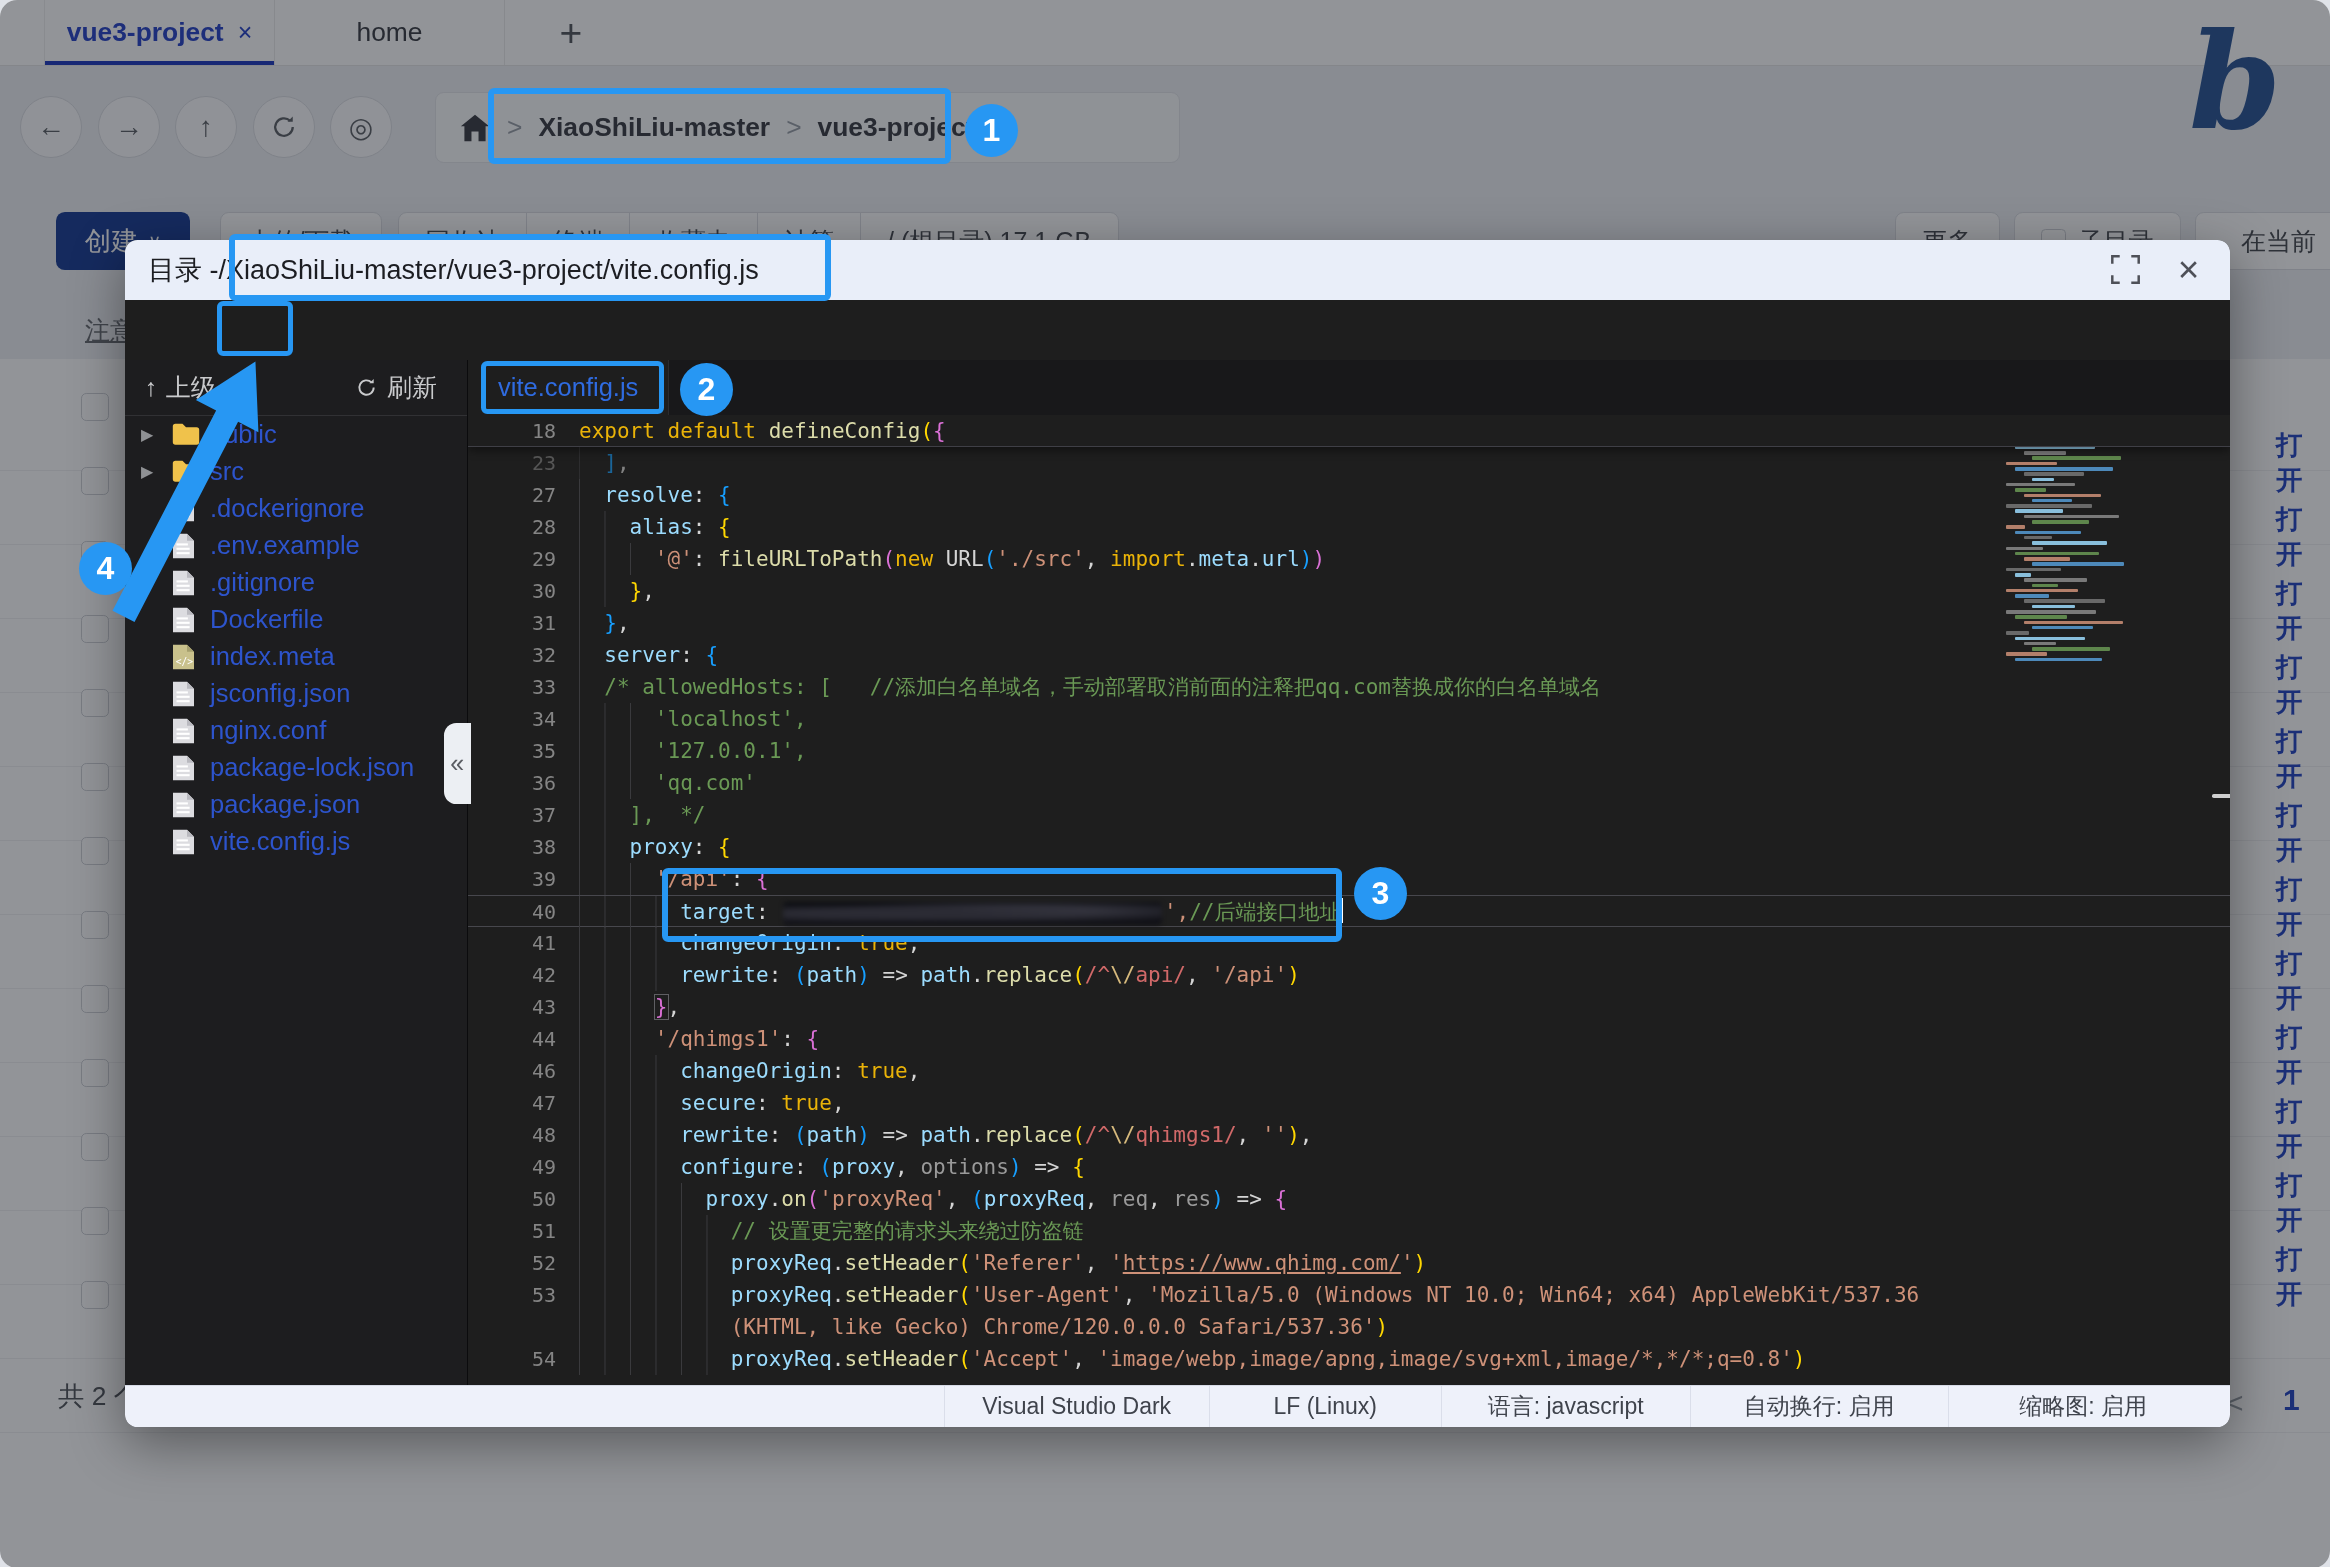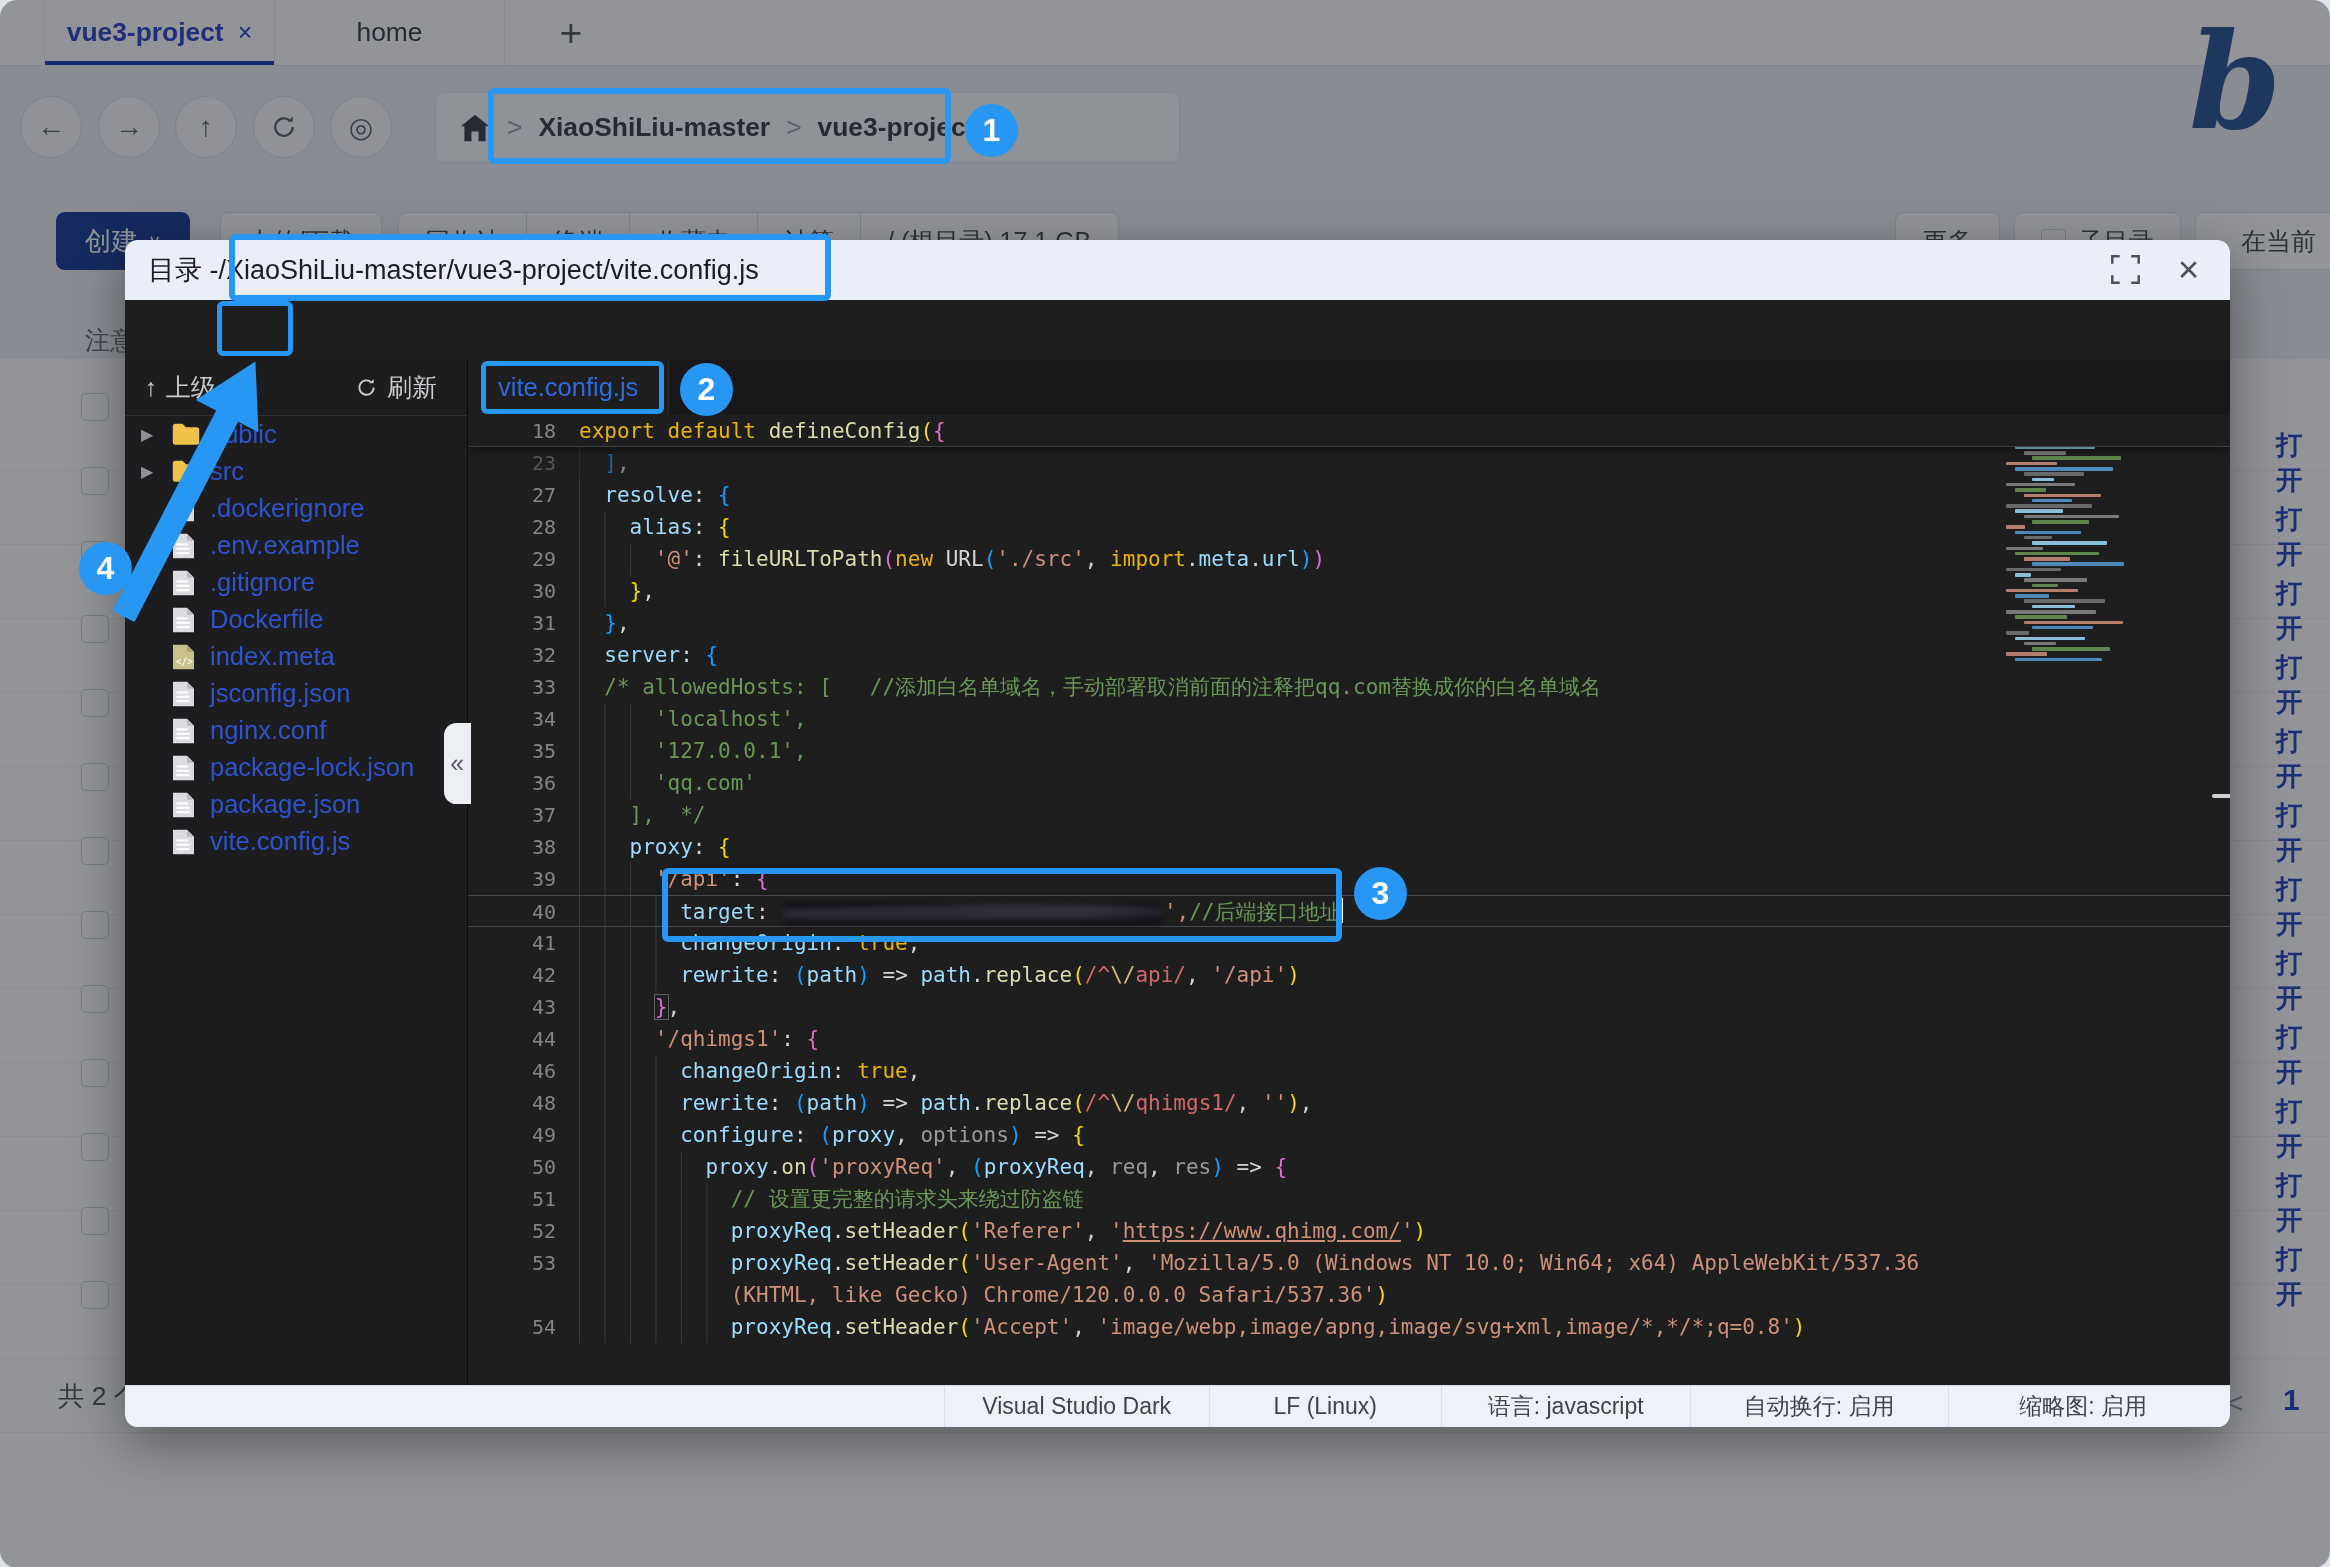--- a/index.html
+++ b/index.html
@@ -22,21 +22,21 @@
   .tbrow{position:absolute;left:220px;top:212px;height:58px;display:flex;z-index:10;}
   .tbtn{height:58px;background:#fff;border:1.8px solid #dcdee3;font-size:25px;color:#4a4d52;display:flex;align-items:center;justify-content:center;padding:0 26.4px;box-sizing:border-box;}
   .tbtn.single{border-radius:8.8px;margin-right:16px;}
   .tgroup{display:flex;}
   .tgroup .tbtn{margin-left:-1.8px;}
   .tgroup .tbtn:first-child{border-radius:8.8px 0 0 8.8px;margin-left:0;}
   .tgroup .tbtn:last-child{border-radius:0 8.8px 8.8px 0;}
   .tbrow-right{position:absolute;right:-32px;top:212px;height:58px;display:flex;gap:14px;z-index:10;}
   .tbrow-right .tbtn{border-radius:8.8px;}
   .cbx{display:inline-block;width:23px;height:23px;border:1.8px solid #cfd2d8;border-radius:4.4px;background:#fff;margin-right:12.3px;}
-  .notice{position:absolute;left:85px;top:324px;font-size:25px;color:#6b6e73;z-index:10;}
+  .notice{position:absolute;left:85px;top:314px;font-size:25px;color:#6b6e73;z-index:10;text-decoration:underline;}
   .listcard{position:absolute;left:0;top:359px;right:0;height:1097px;background:#fff;z-index:5;}
   .lrow{position:absolute;left:0;right:0;height:74px;border-bottom:0.9px solid #f0f1f3;}
   .rowcb{position:absolute;width:26.4px;height:26.4px;border:1.8px solid #cfd2d8;border-radius:5.3px;background:#fff;left:81px;z-index:10;}
   .openlink{position:absolute;left:2276px;font-size:26.4px;font-weight:700;color:#2748c4;z-index:10;letter-spacing:3.5px;}
   .totaltxt{position:absolute;left:58px;top:1379px;font-size:26.4px;color:#55585e;z-index:10;}
   .pagerprev{position:absolute;left:2226px;top:1386px;font-size:30px;color:#9aa0a8;z-index:10;}
   .pagercur{position:absolute;left:2283px;top:1383px;font-size:30px;font-weight:700;color:#2748c4;z-index:10;}
   .footer{position:absolute;left:0;top:1455px;right:0;height:113px;background:#fff;z-index:8;}
   .dim{position:absolute;inset:0;background:rgba(13,17,26,0.45);z-index:40;}
 
@@ -434,20 +434,21 @@
             <div class="cl"><span class="gut">36</span><span class="lb"><span class="ind" style="width: 6ch;"></span><span class="tk-com">'qq.com'</span></span></div>
             <div class="cl"><span class="gut">37</span><span class="lb"><span class="ind" style="width: 4ch;"></span><span class="tk-com">],  */</span></span></div>
             <div class="cl"><span class="gut">38</span><span class="lb"><span class="ind" style="width: 4ch;"></span><span class="tk-prop">proxy</span><span class="tk-pln">: </span><span class="tk-b1">{</span></span></div>
             <div class="cl"><span class="gut">39</span><span class="lb"><span class="ind" style="width: 6ch;"></span><span class="tk-str">'/api'</span><span class="tk-pln">: </span><span class="tk-b2">{</span></span></div>
             <div class="cl cur"><span class="gut">40</span><span class="lb"><span class="ind" style="width: 8ch;"></span><span class="tk-prop">target</span><span class="tk-pln">: </span><span class="tk-redact"></span><span class="tk-str">',</span><span class="tk-com">//后端接口地址</span><span class="tk-caret"></span></span></div>
             <div class="cl"><span class="gut">41</span><span class="lb"><span class="ind" style="width: 8ch;"></span><span class="tk-prop">changeOrigin</span><span class="tk-pln">: </span><span class="tk-kw">true</span><span class="tk-pln">,</span></span></div>
             <div class="cl"><span class="gut">42</span><span class="lb"><span class="ind" style="width: 8ch;"></span><span class="tk-prop">rewrite</span><span class="tk-pln">: </span><span class="tk-b3">(</span><span class="tk-prop">path</span><span class="tk-b3">)</span><span class="tk-pln"> =&gt; </span><span class="tk-prop">path</span><span class="tk-pln">.</span><span class="tk-fn">replace</span><span class="tk-b1">(</span><span class="tk-rgx">/^</span><span class="tk-rgxe">\/</span><span class="tk-rgx">api/</span><span class="tk-pln">, </span><span class="tk-str">'/api'</span><span class="tk-b1">)</span></span></div>
             <div class="cl"><span class="gut">43</span><span class="lb"><span class="ind" style="width: 6ch;"></span><span class="tk-b2p">}</span><span class="tk-pln">,</span></span></div>
             <div class="cl"><span class="gut">44</span><span class="lb"><span class="ind" style="width: 6ch;"></span><span class="tk-str">'/qhimgs1'</span><span class="tk-pln">: </span><span class="tk-b2">{</span></span></div>
             <div class="cl"><span class="gut">46</span><span class="lb"><span class="ind" style="width: 8ch;"></span><span class="tk-prop">changeOrigin</span><span class="tk-pln">: </span><span class="tk-kw">true</span><span class="tk-pln">,</span></span></div>
+            <div class="cl"><span class="gut">47</span><span class="lb"><span class="ind" style="width: 8ch;"></span><span class="tk-prop">secure</span><span class="tk-pln">: </span><span class="tk-kw">true</span><span class="tk-pln">,</span></span></div>
             <div class="cl"><span class="gut">48</span><span class="lb"><span class="ind" style="width: 8ch;"></span><span class="tk-prop">rewrite</span><span class="tk-pln">: </span><span class="tk-b3">(</span><span class="tk-prop">path</span><span class="tk-b3">)</span><span class="tk-pln"> =&gt; </span><span class="tk-prop">path</span><span class="tk-pln">.</span><span class="tk-fn">replace</span><span class="tk-b1">(</span><span class="tk-rgx">/^</span><span class="tk-rgxe">\/</span><span class="tk-rgx">qhimgs1/</span><span class="tk-pln">, </span><span class="tk-str">''</span><span class="tk-b1">)</span><span class="tk-pln">,</span></span></div>
             <div class="cl"><span class="gut">49</span><span class="lb"><span class="ind" style="width: 8ch;"></span><span class="tk-prop">configure</span><span class="tk-pln">: </span><span class="tk-b3">(</span><span class="tk-prop">proxy</span><span class="tk-pln">, </span><span class="tk-un">options</span><span class="tk-b3">)</span><span class="tk-pln"> =&gt; </span><span class="tk-b1">{</span></span></div>
             <div class="cl"><span class="gut">50</span><span class="lb"><span class="ind" style="width: 10ch;"></span><span class="tk-prop">proxy</span><span class="tk-pln">.</span><span class="tk-fn">on</span><span class="tk-b2">(</span><span class="tk-str">'proxyReq'</span><span class="tk-pln">, </span><span class="tk-b3">(</span><span class="tk-prop">proxyReq</span><span class="tk-pln">, </span><span class="tk-un">req</span><span class="tk-pln">, </span><span class="tk-un">res</span><span class="tk-b3">)</span><span class="tk-pln"> =&gt; </span><span class="tk-b2">{</span></span></div>
             <div class="cl"><span class="gut">51</span><span class="lb"><span class="ind" style="width: 12ch;"></span><span class="tk-com">// 设置更完整的请求头来绕过防盗链</span></span></div>
             <div class="cl"><span class="gut">52</span><span class="lb"><span class="ind" style="width: 12ch;"></span><span class="tk-prop">proxyReq</span><span class="tk-pln">.</span><span class="tk-fn">setHeader</span><span class="tk-b1">(</span><span class="tk-str">'Referer'</span><span class="tk-pln">, </span><span class="tk-str">'</span><span class="tk-lnk">https://www.qhimg.com/</span><span class="tk-str">'</span><span class="tk-b1">)</span></span></div>
             <div class="cl"><span class="gut">53</span><span class="lb"><span class="ind" style="width: 12ch;"></span><span class="tk-prop">proxyReq</span><span class="tk-pln">.</span><span class="tk-fn">setHeader</span><span class="tk-b1">(</span><span class="tk-str">'User-Agent'</span><span class="tk-pln">, </span><span class="tk-str">'Mozilla/5.0 (Windows NT 10.0; Win64; x64) AppleWebKit/537.36</span></span></div>
             <div class="cl"><span class="gut"></span><span class="lb"><span class="ind" style="width: 12ch;"></span><span class="tk-str">(KHTML, like Gecko) Chrome/120.0.0.0 Safari/537.36'</span><span class="tk-b1">)</span></span></div>
             <div class="cl"><span class="gut">54</span><span class="lb"><span class="ind" style="width: 12ch;"></span><span class="tk-prop">proxyReq</span><span class="tk-pln">.</span><span class="tk-fn">setHeader</span><span class="tk-b1">(</span><span class="tk-str">'Accept'</span><span class="tk-pln">, </span><span class="tk-str">'image/webp,image/apng,image/svg+xml,image/*,*/*;q=0.8'</span><span class="tk-b1">)</span></span></div>
           </div>
         <div class="minimap" id="minimap">

